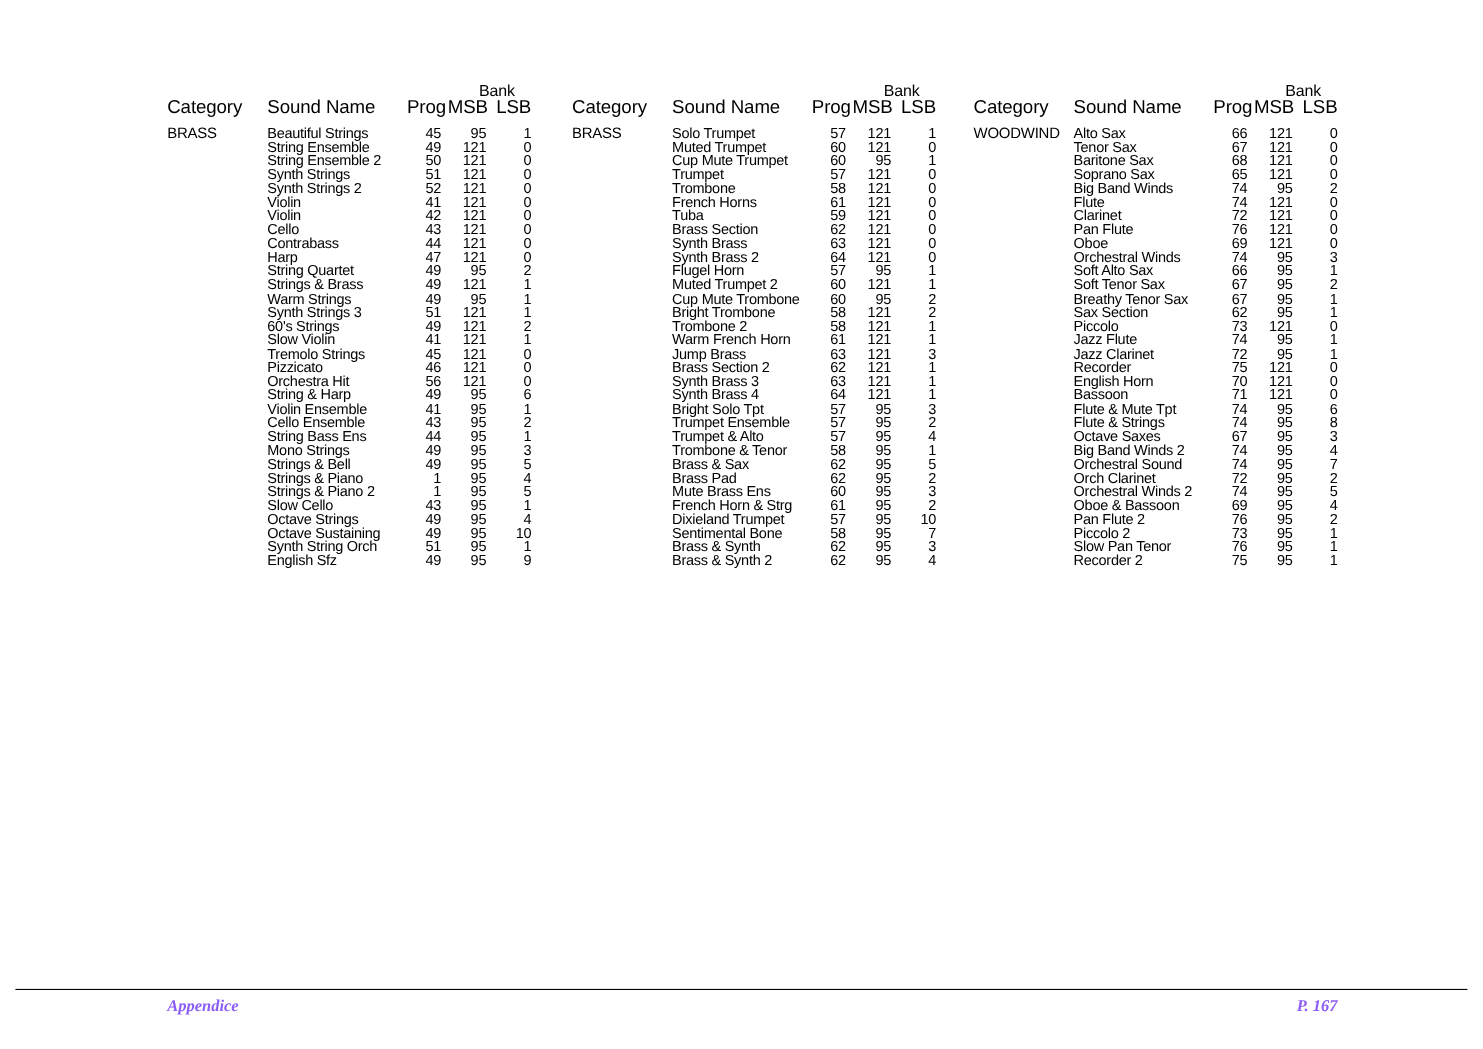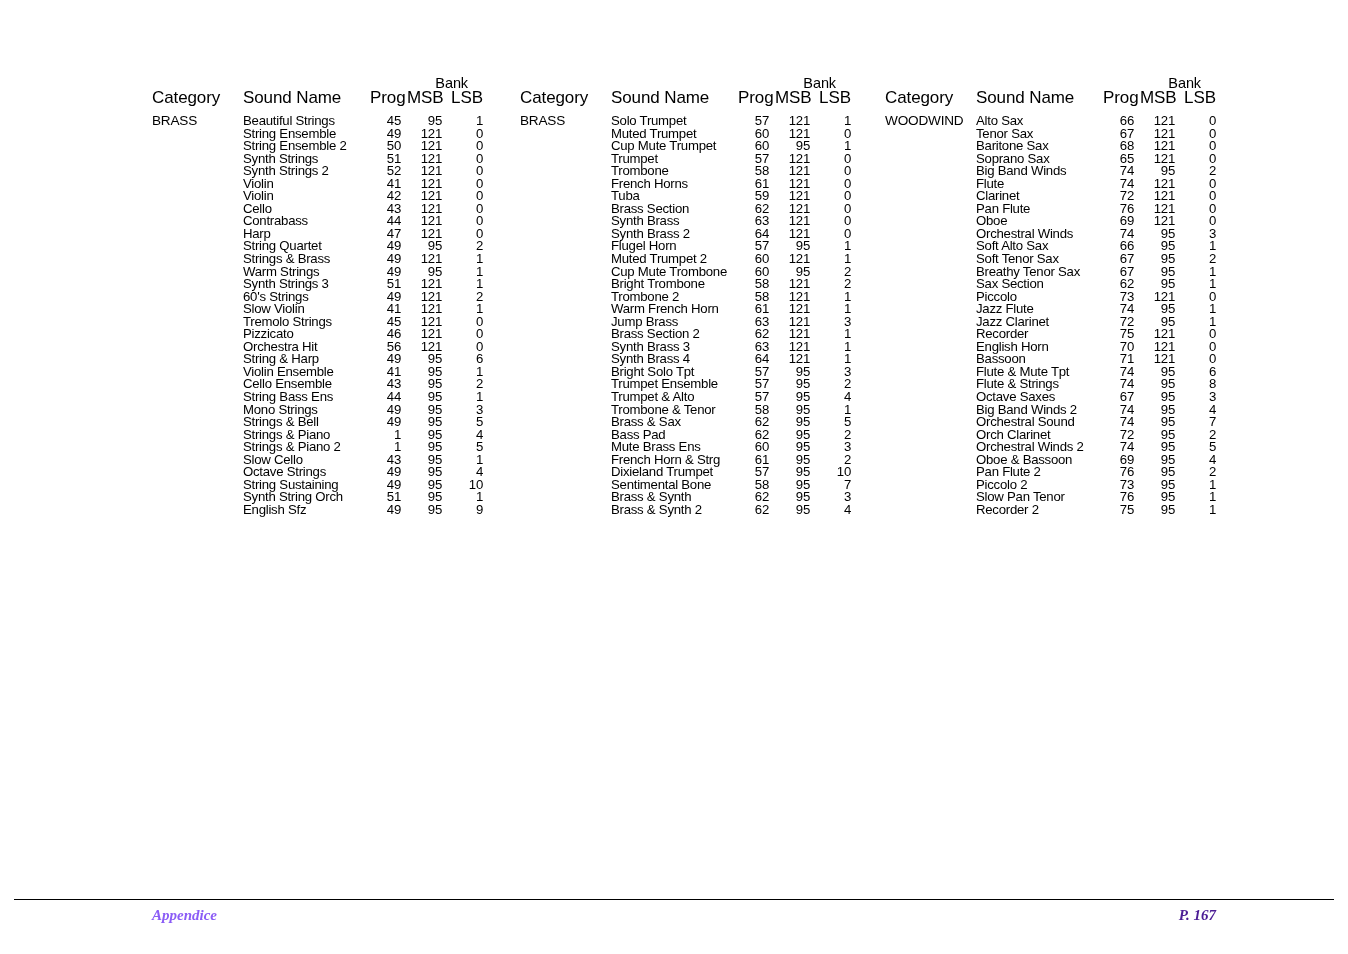--- a/index.html
+++ b/index.html
@@ -132,21 +132,21 @@
   }
   .footer-right {
     position: absolute;
     right: 132px;
     top: 906px;
     font-family: "Liberation Serif", serif;
     font-style: italic;
     font-weight: bold;
     font-size: 15px;
     line-height: 18px;
-    color: #4c1d95;
+    color: #8b5cf6;
     white-space: nowrap;
   }
 </style>
 </head>
 <body>
 
 <div id="page">
 
   <div class="groups">
 
@@ -331,21 +331,21 @@
             <div class="cell c-msb">95</div>
             <div class="cell c-lsb">1</div>
           </div>
           <div class="row">
             <div class="cell c-name">Octave Strings</div>
             <div class="cell c-prog">49</div>
             <div class="cell c-msb">95</div>
             <div class="cell c-lsb">4</div>
           </div>
           <div class="row">
-            <div class="cell c-name">String Sustaining</div>
+            <div class="cell c-name">Octave Sustaining</div>
             <div class="cell c-prog">49</div>
             <div class="cell c-msb">95</div>
             <div class="cell c-lsb">10</div>
           </div>
           <div class="row">
             <div class="cell c-name">Synth String Orch</div>
             <div class="cell c-prog">51</div>
             <div class="cell c-msb">95</div>
             <div class="cell c-lsb">1</div>
           </div>
@@ -515,21 +515,21 @@
             <div class="cell c-msb">95</div>
             <div class="cell c-lsb">1</div>
           </div>
           <div class="row">
             <div class="cell c-name">Brass &amp; Sax</div>
             <div class="cell c-prog">62</div>
             <div class="cell c-msb">95</div>
             <div class="cell c-lsb">5</div>
           </div>
           <div class="row">
-            <div class="cell c-name">Bass Pad</div>
+            <div class="cell c-name">Brass Pad</div>
             <div class="cell c-prog">62</div>
             <div class="cell c-msb">95</div>
             <div class="cell c-lsb">2</div>
           </div>
           <div class="row">
             <div class="cell c-name">Mute Brass Ens</div>
             <div class="cell c-prog">60</div>
             <div class="cell c-msb">95</div>
             <div class="cell c-lsb">3</div>
           </div>

